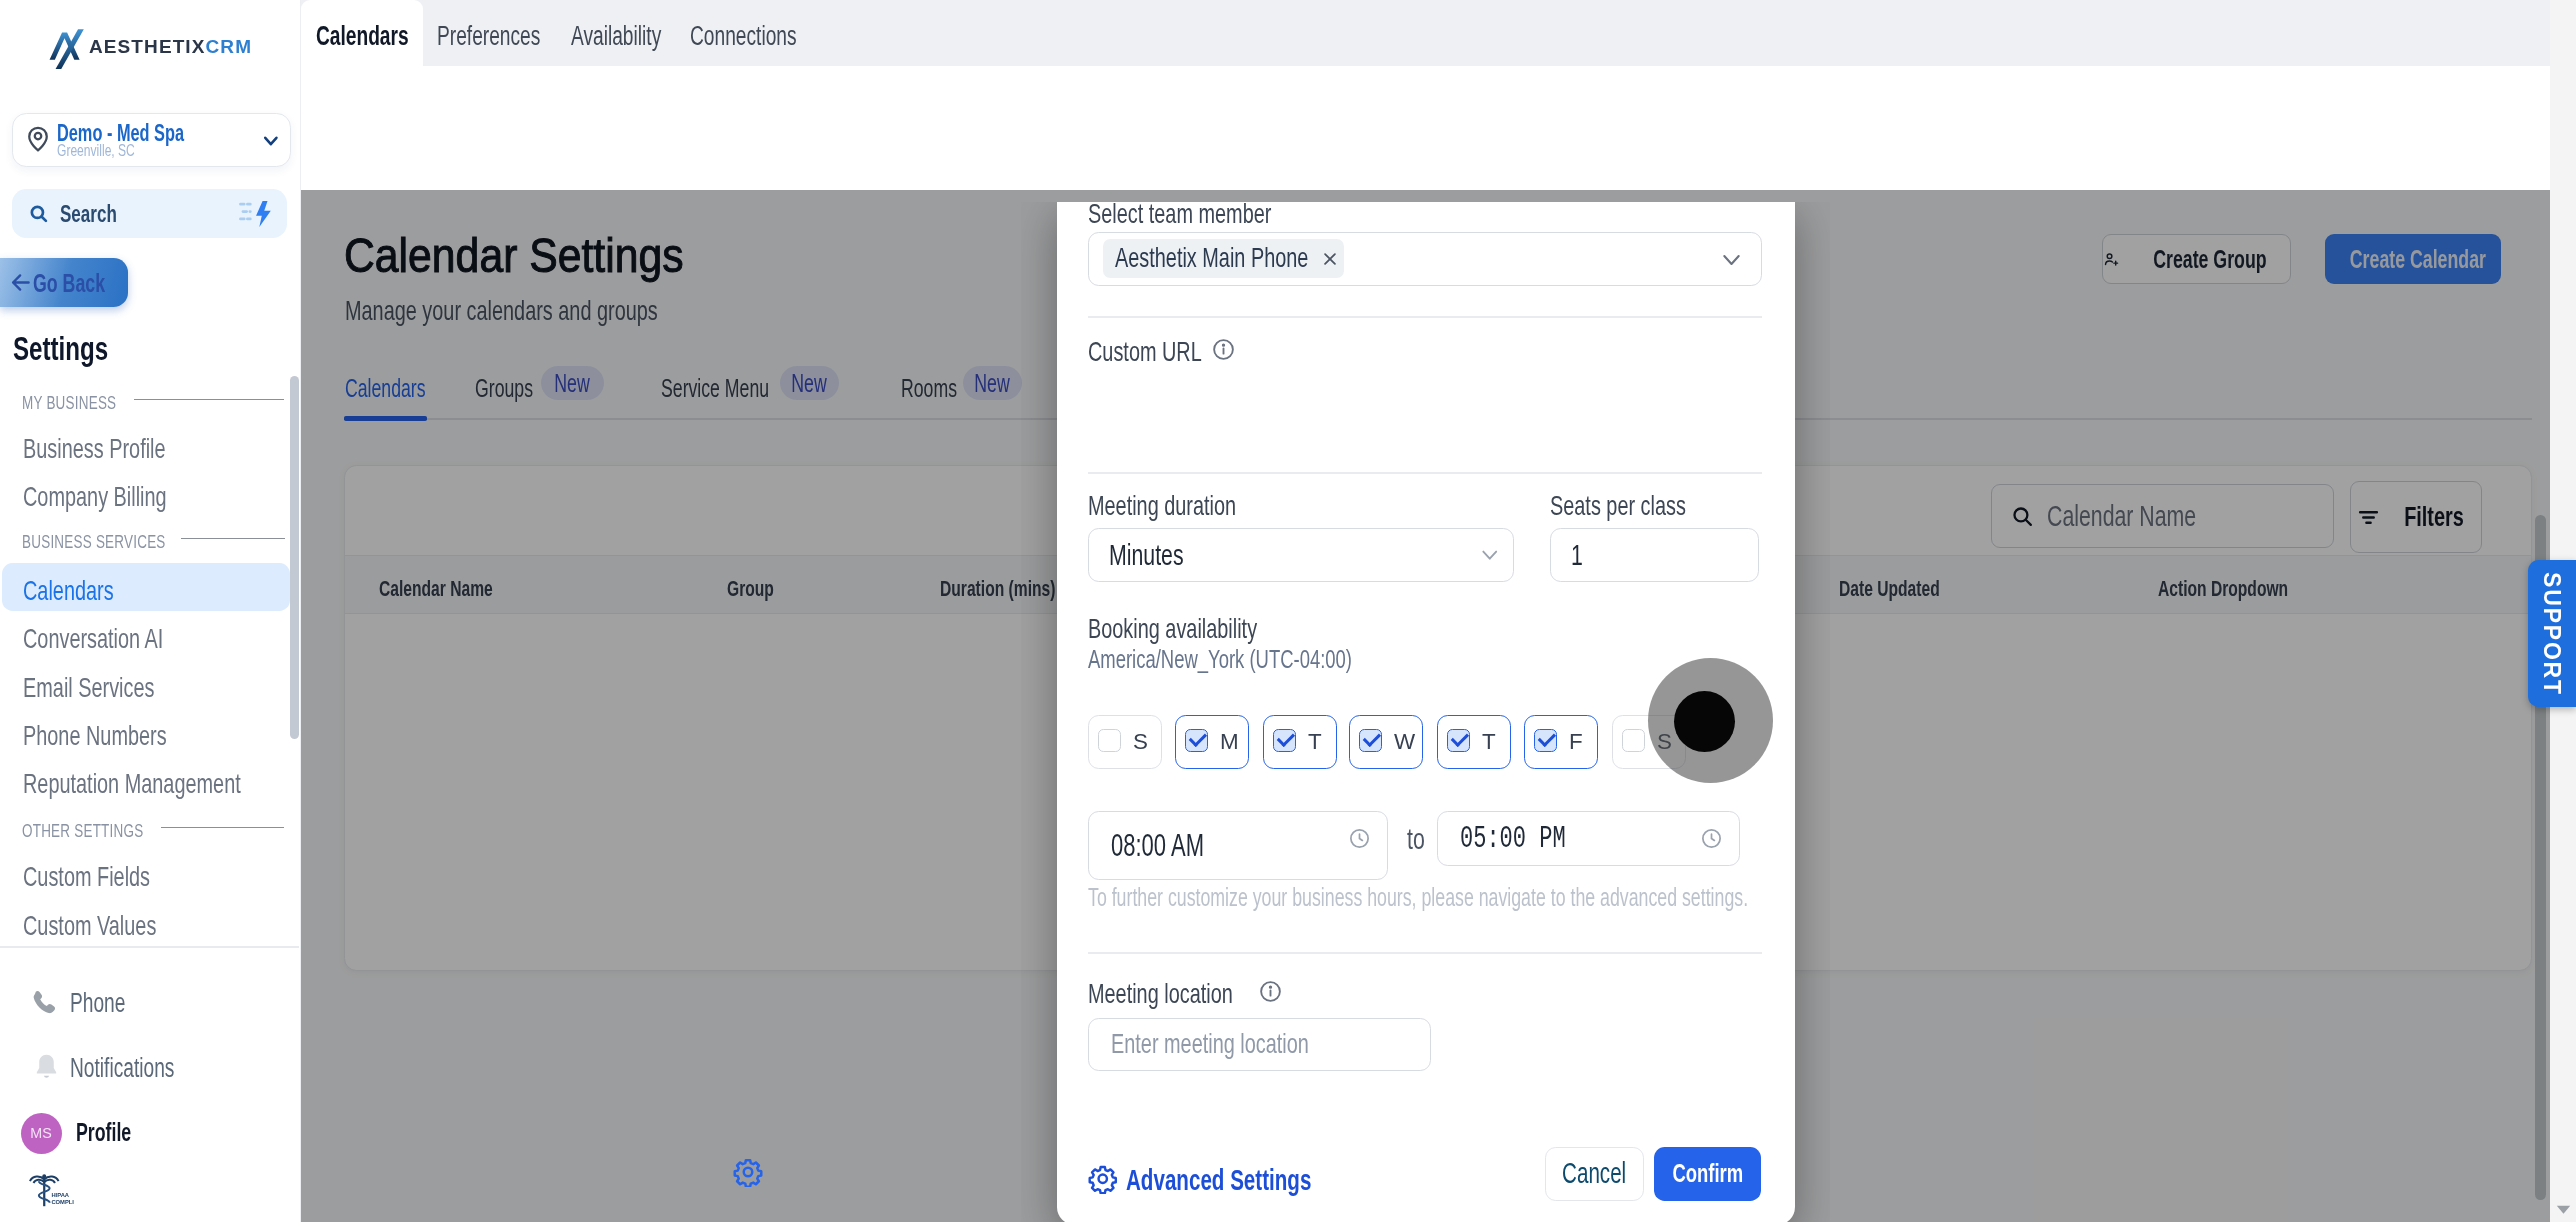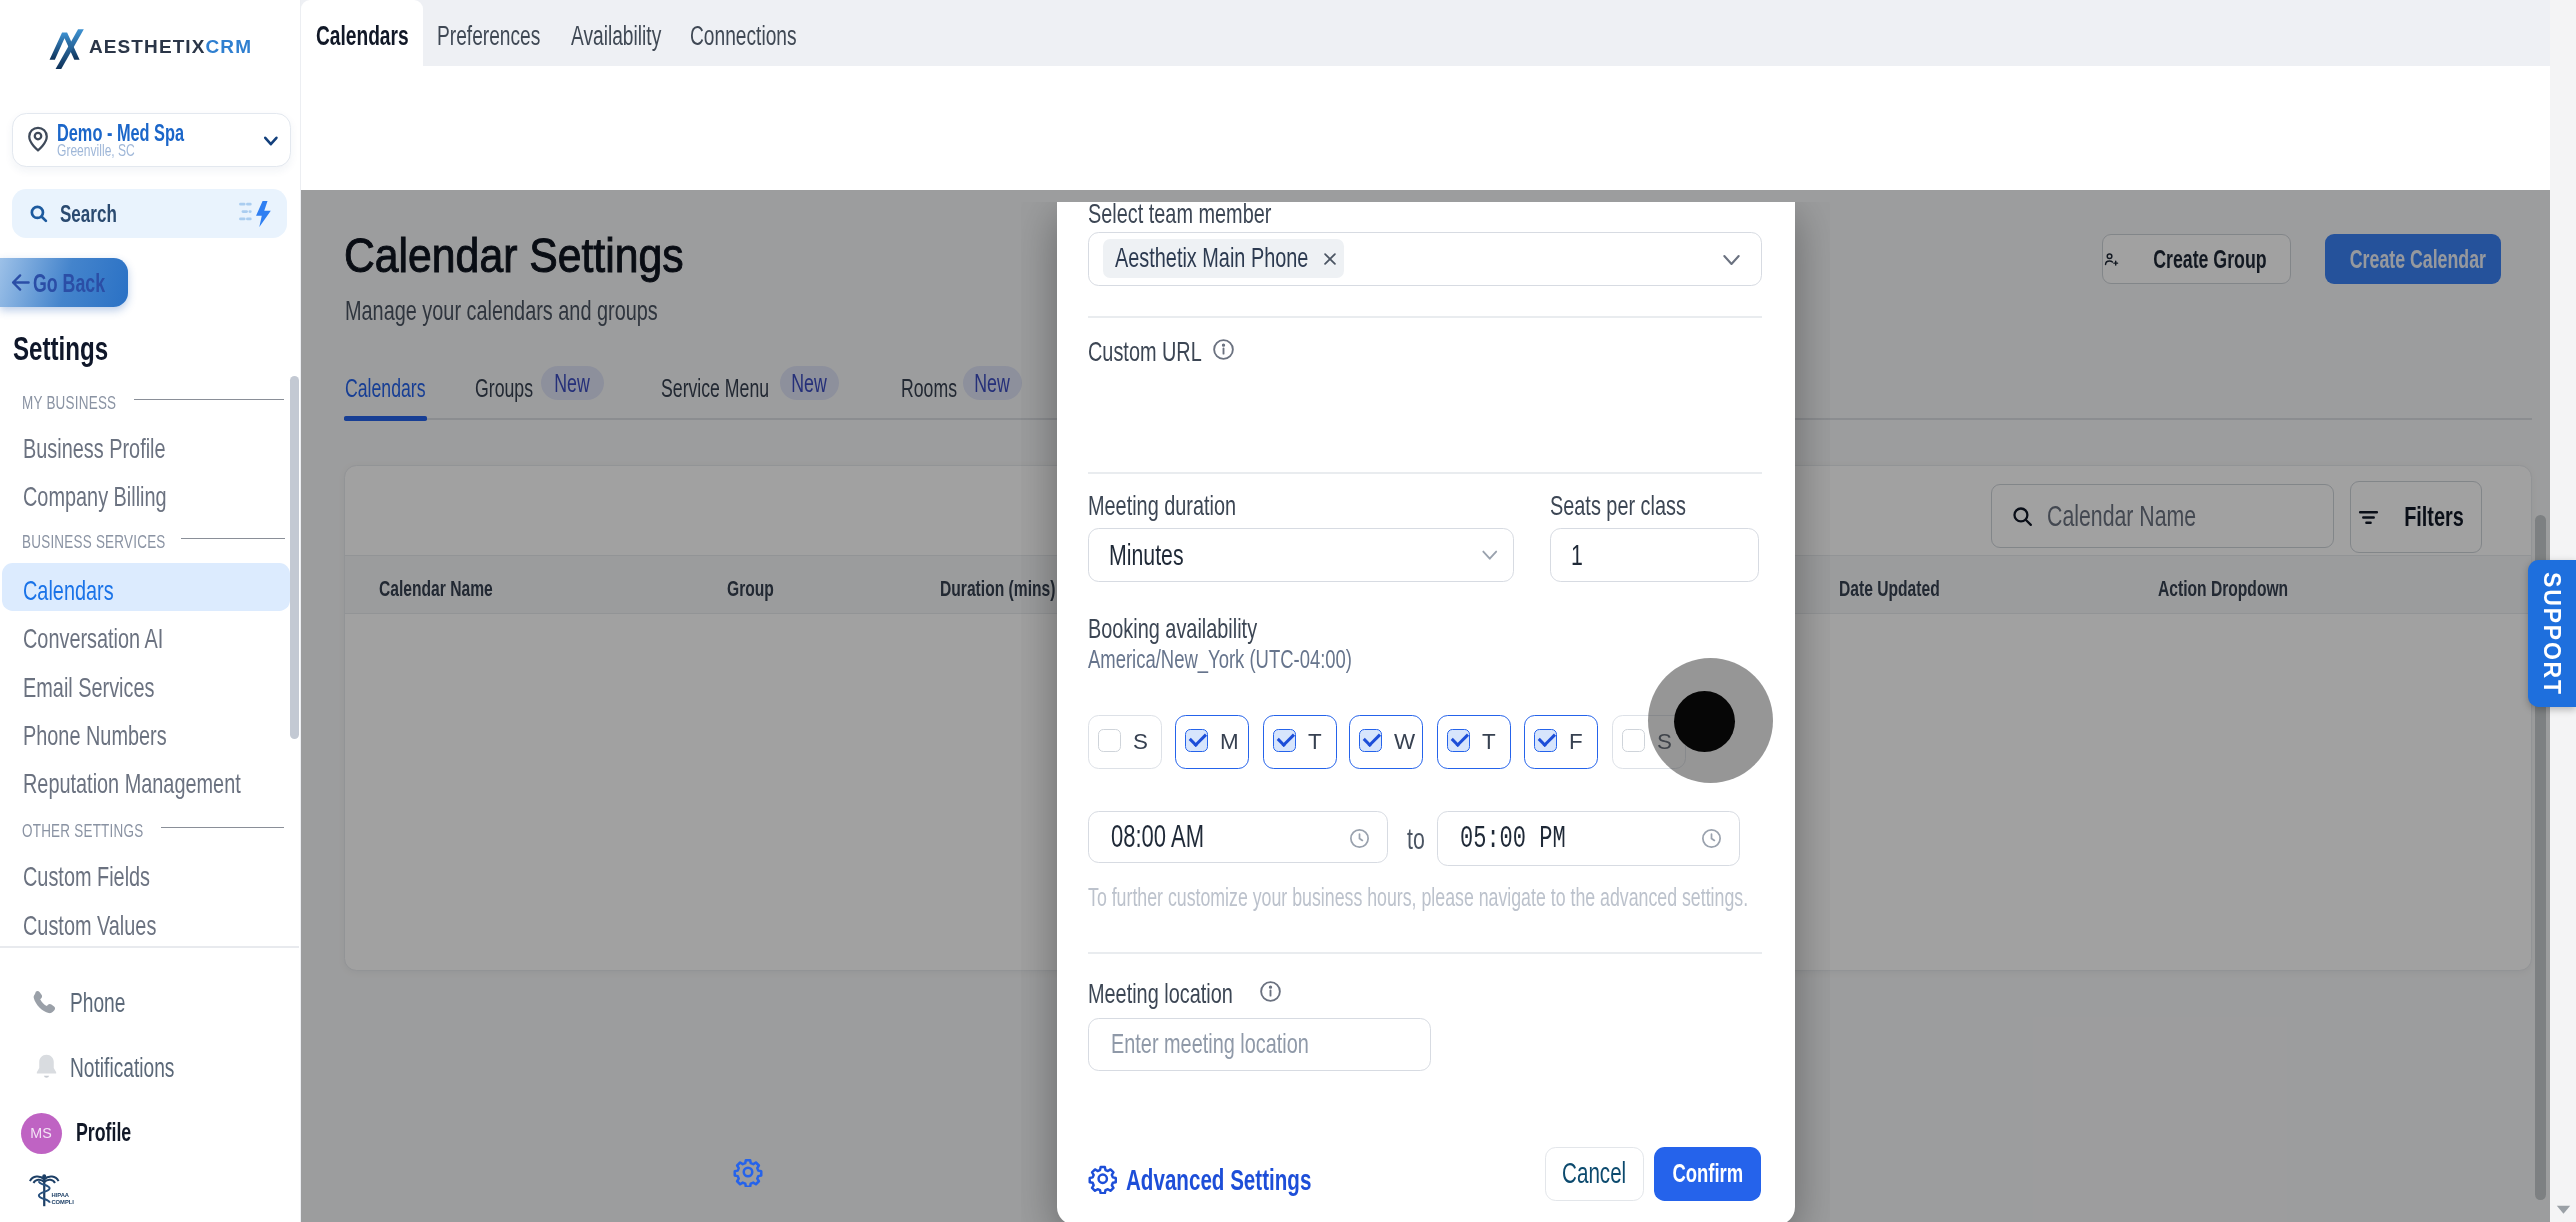--- a/index.html
+++ b/index.html
@@ -292,21 +292,21 @@
         </div>
     <div class="abs day on" style="left:467px;">
           <span class="cb c"></span>
           <span class="dl">F</span>
         </div>
     <div class="abs day" style="left:555px;">
           <span class="cb"></span>
           <span class="dl">S</span>
         </div>
 
-    <div class="abs" style="left:31px; top:609px; width:300px; height:52px; border:1.8px solid #d7dbe2; border-radius:10.7px; display:flex; align-items:center;text-align:right;">
+    <div class="abs" style="left:31px; top:609px; width:300px; height:69px; border:1.8px solid #d7dbe2; border-radius:10.7px; display:flex; align-items:center;text-align:right;">
       <span class="nx" style="margin-left:21.5px; font-size:31px; color:#1f2937;">08:00 AM</span>
       <svg style="position:absolute; right:16px; top:15px;" width="23" height="23" viewBox="0 0 24 24" fill="none" stroke="#9aa2ae" stroke-width="1.8" stroke-linecap="round">
             <circle cx="12" cy="12" r="9"></circle>
             <path d="M12 7.5V12l3 2"></path>
           </svg>
     </div>
     <div class="abs nx" style="left:350px; top:620px; font-size:30px; color:#4b5563;">to</div>
     <div class="abs" style="left:380px; top:609px; width:303px; height:55px; border:1.8px solid #d7dbe2; border-radius:10.7px; display:flex; align-items:center;font-family:Liberation Mono, monospace;">
       <span class="nx" style="margin-left:21.5px; font-size:31px; color:#1f2937;">05:00 PM</span>
       <svg style="position:absolute; right:16px; top:15px;" width="23" height="23" viewBox="0 0 24 24" fill="none" stroke="#9aa2ae" stroke-width="1.8" stroke-linecap="round">

